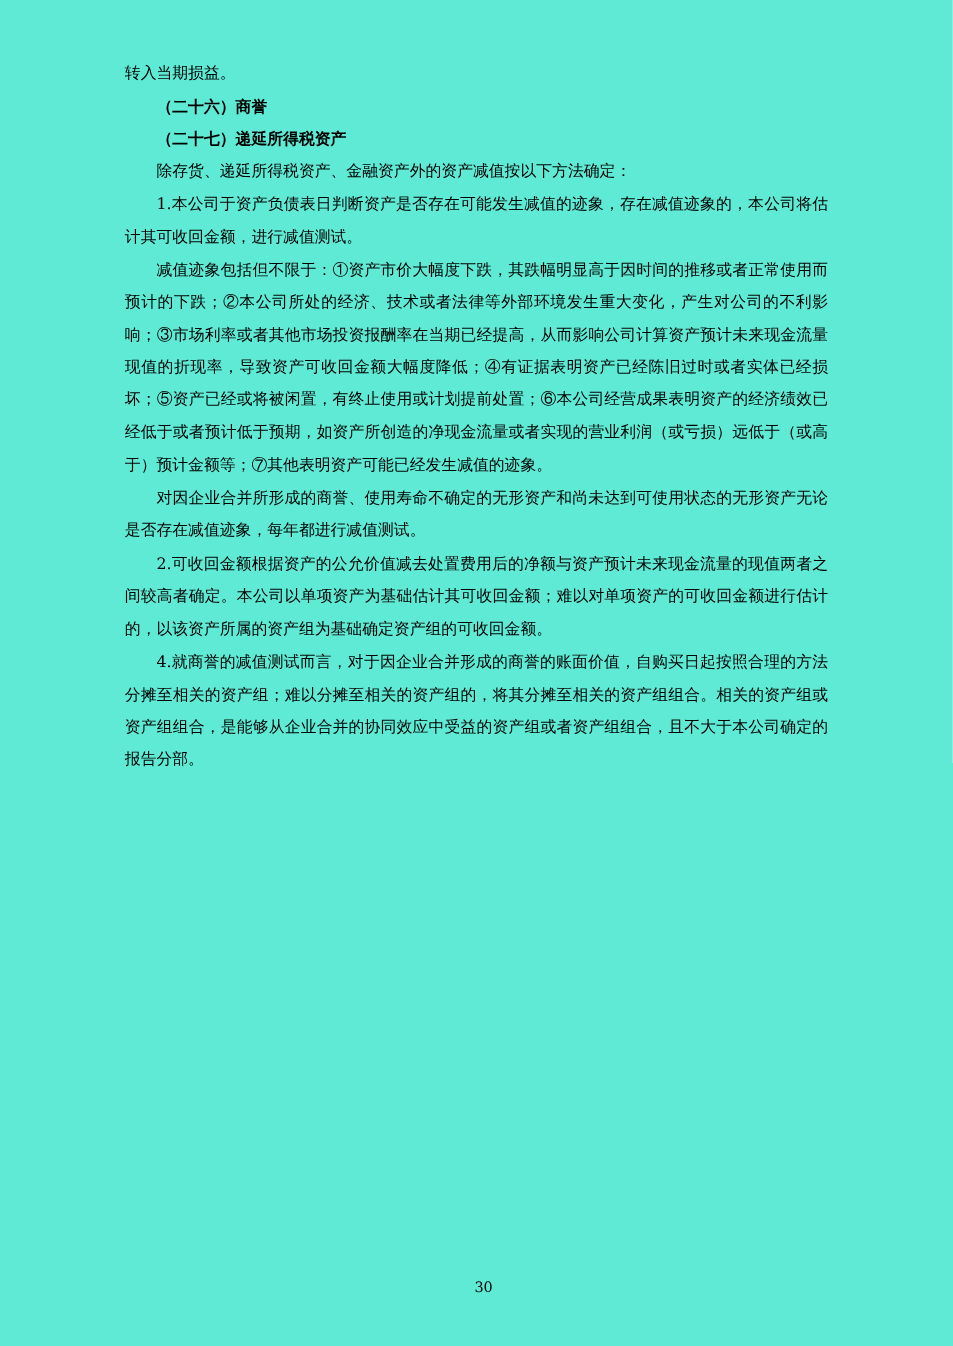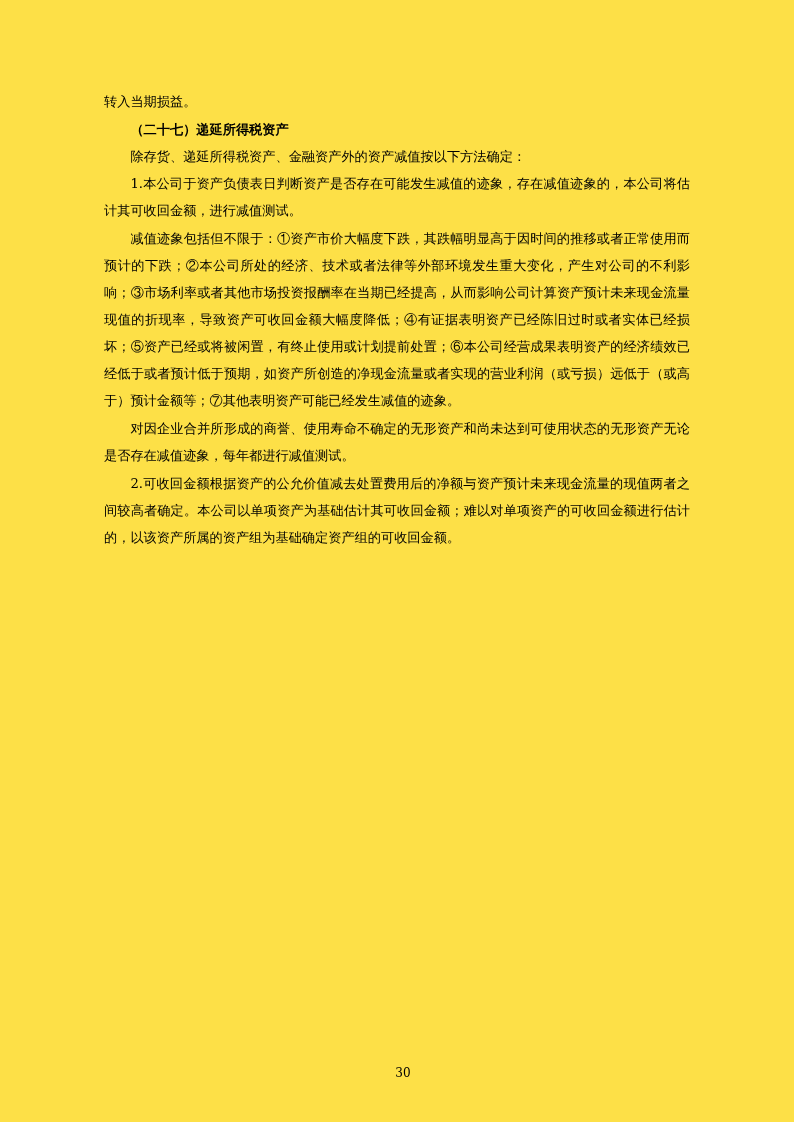--- a/index.html
+++ b/index.html
@@ -11,22 +11,22 @@
     height: 1122px;
     background: #ffffff;
     font-family: "DejaVu Serif", "Liberation Serif", serif;
     color: #000000;
   }
   .page {
     position: relative;
     width: 794px;
     height: 1122px;
     box-sizing: border-box;
-    padding: 88px 104px 40px 104px;
-    background: #fde047;
+    padding: 48px 104px 40px 104px;
+    background: #5eead4;
   }
   .doc-body {
     font-size: 13.2px;
     line-height: 2.05;
     text-align: justify;
     text-justify: inter-ideograph;
   }
   .para {
     margin: 0 0 0.6px 0;
     text-indent: 2em;
@@ -48,21 +48,23 @@
     font-size: 12px;
     font-family: "DejaVu Serif", "Liberation Serif", serif;
   }
 </style>
 </head>
 <body>
 
 <div class="page">
   <div class="doc-body" id="doc-body">
       <p class="para first">转入当期损益。</p>
+      <p class="heading">（二十六）商誉</p>
       <p class="heading">（二十七）递延所得税资产</p>
       <p class="para">除存货、递延所得税资产、金融资产外的资产减值按以下方法确定：</p>
       <p class="para">1.本公司于资产负债表日判断资产是否存在可能发生减值的迹象，存在减值迹象的，本公司将估计其可收回金额，进行减值测试。</p>
       <p class="para">减值迹象包括但不限于：①资产市价大幅度下跌，其跌幅明显高于因时间的推移或者正常使用而预计的下跌；②本公司所处的经济、技术或者法律等外部环境发生重大变化，产生对公司的不利影响；③市场利率或者其他市场投资报酬率在当期已经提高，从而影响公司计算资产预计未来现金流量现值的折现率，导致资产可收回金额大幅度降低；④有证据表明资产已经陈旧过时或者实体已经损坏；⑤资产已经或将被闲置，有终止使用或计划提前处置；⑥本公司经营成果表明资产的经济绩效已经低于或者预计低于预期，如资产所创造的净现金流量或者实现的营业利润（或亏损）远低于（或高于）预计金额等；⑦其他表明资产可能已经发生减值的迹象。</p>
       <p class="para">对因企业合并所形成的商誉、使用寿命不确定的无形资产和尚未达到可使用状态的无形资产无论是否存在减值迹象，每年都进行减值测试。</p>
       <p class="para">2.可收回金额根据资产的公允价值减去处置费用后的净额与资产预计未来现金流量的现值两者之间较高者确定。本公司以单项资产为基础估计其可收回金额；难以对单项资产的可收回金额进行估计的，以该资产所属的资产组为基础确定资产组的可收回金额。</p>
+      <p class="para">4.就商誉的减值测试而言，对于因企业合并形成的商誉的账面价值，自购买日起按照合理的方法分摊至相关的资产组；难以分摊至相关的资产组的，将其分摊至相关的资产组组合。相关的资产组或资产组组合，是能够从企业合并的协同效应中受益的资产组或者资产组组合，且不大于本公司确定的报告分部。</p>
     </div>
   <div class="page-number">30</div>
 </div>
 
 </body></html>

